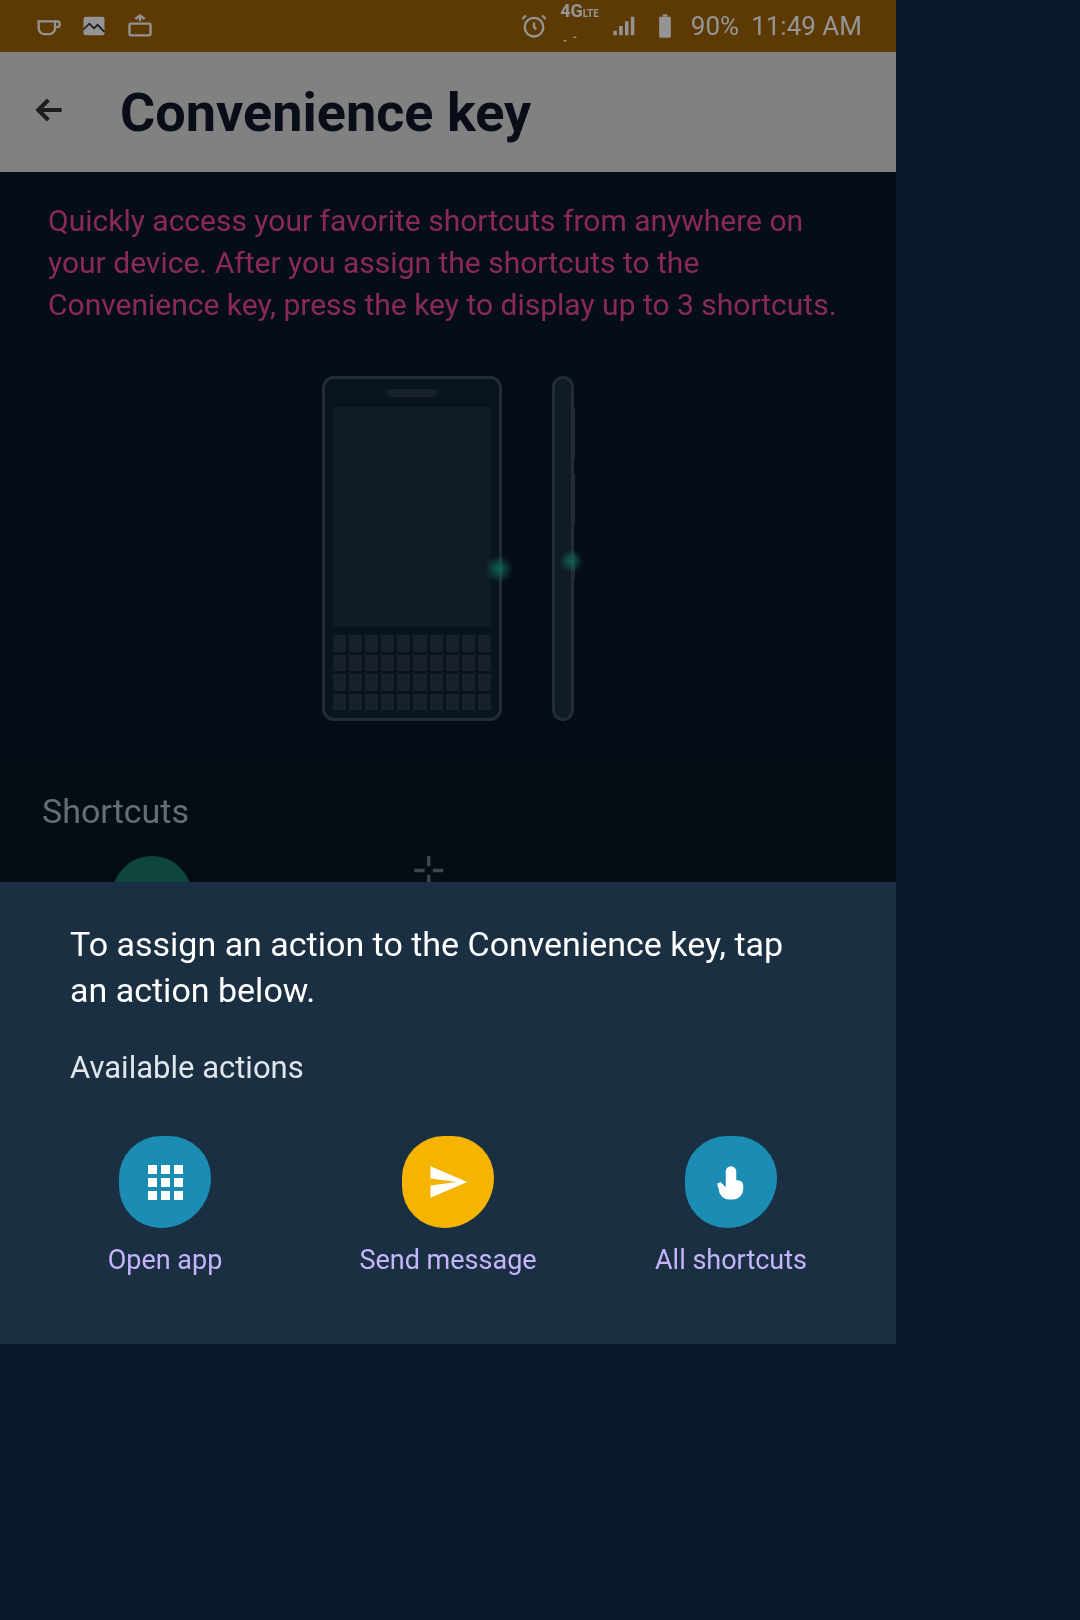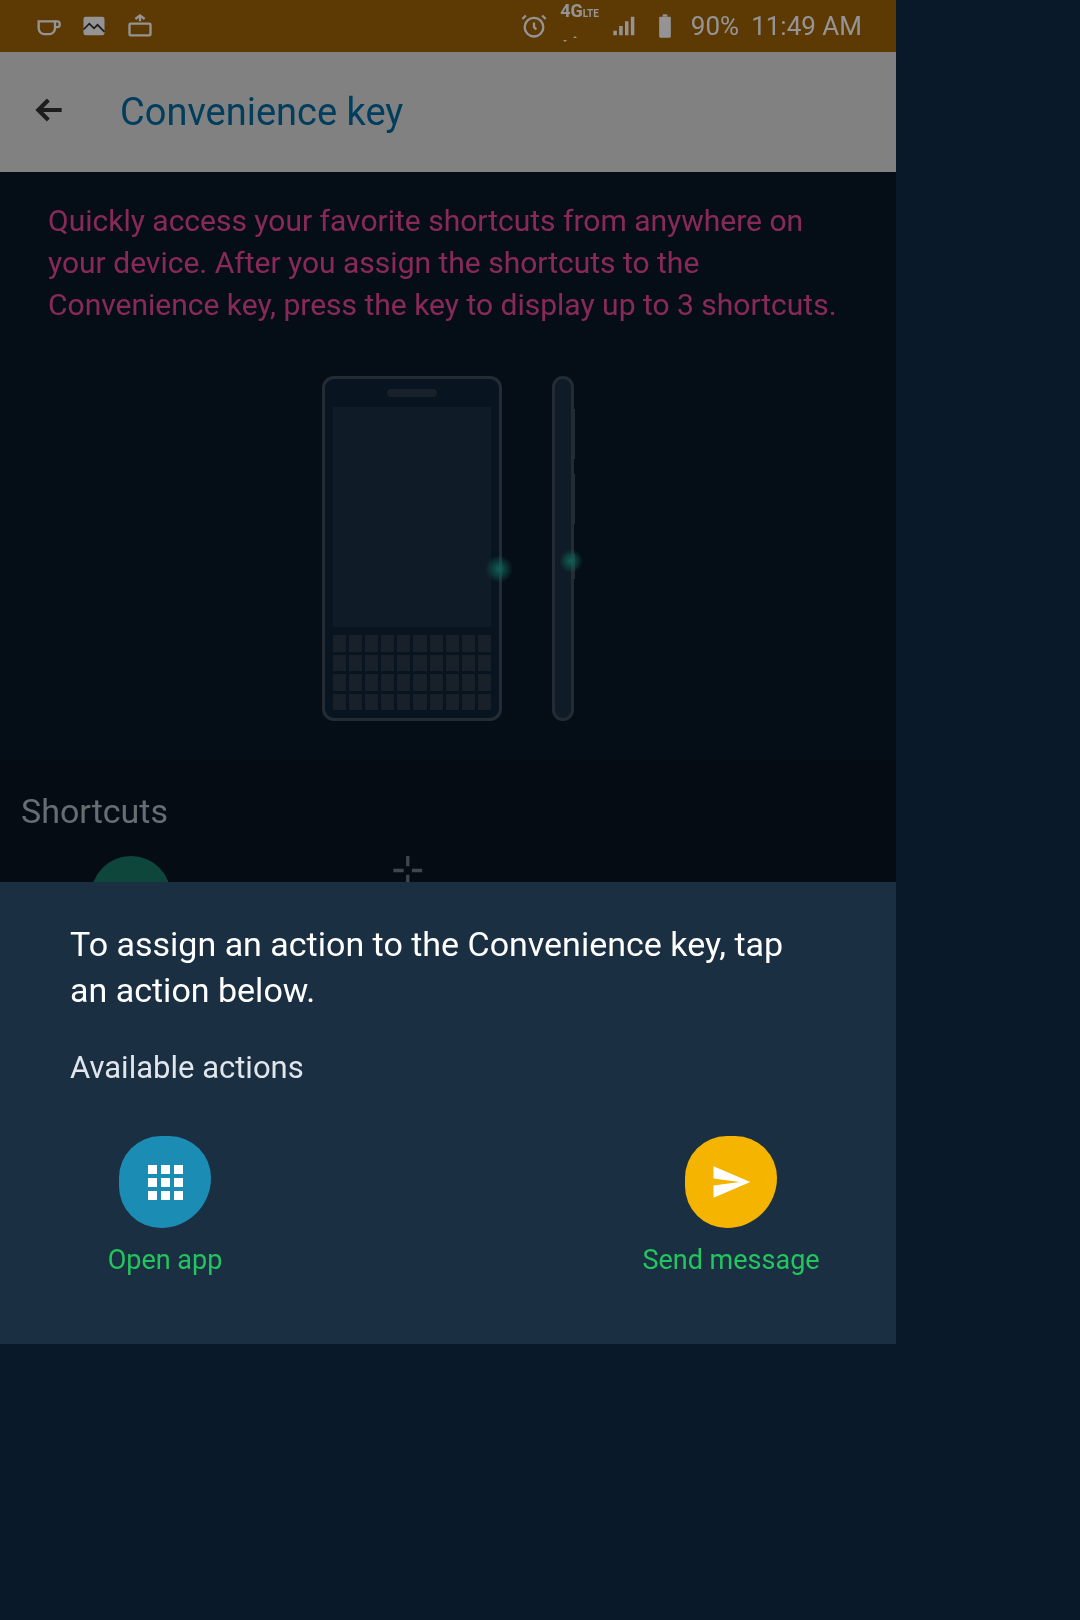--- a/index.html
+++ b/index.html
@@ -59,23 +59,23 @@
       background: #dfdfdf;
       display: flex;
       align-items: center;
       padding: 0 30px;
       gap: 50px;
     }
     .back-btn {
       color: #333;
     }
     .app-title {
-      color: #0369a1;
-      font-size: 38px;
-      font-weight: 400;
+      color: #0f172a;
+      font-size: 54px;
+      font-weight: 700;
     }
     
     
     .main-content {
       background: #0a1929;
       padding: 28px 48px 0 48px;
     }
     .description {
       color: #ec4899;
       font-size: 30px;
@@ -170,21 +170,21 @@
       width: 4px;
       background: #3d4d5a;
     }
     .side-btn-1 { top: 30px; height: 50px; }
     .side-btn-2 { top: 95px; height: 50px; }
     .side-btn-3 { top: 175px; height: 25px; }
     
     
     .shortcuts-section {
       background: #091624;
-      padding: 30px 35px 20px 21px;
+      padding: 30px 35px 20px 42px;
     }
     .shortcuts-title {
       color: #b0bec5;
       font-size: 34px;
     }
     .shortcuts-partial {
       display: flex;
       gap: 220px;
       margin-top: 25px;
       padding-left: 70px;
@@ -258,21 +258,21 @@
     }
     .action-icon svg {
       width: 42px;
       height: 42px;
     }
     .action-icon-blue { background: #1b8db5; }
     .action-icon-green { background: #66862b; }
     .action-icon-yellow { background: #f5b400; }
     .action-icon-blue2 { background: #1b8db5; }
     .action-label {
-      color: #22c55e;
+      color: #c4b5fd;
       font-size: 27px;
       white-space: nowrap;
     }
     
     .grid-icon {
       display: grid;
       grid-template-columns: repeat(3, 9px);
       grid-template-rows: repeat(3, 9px);
       gap: 4px;
     }
@@ -442,14 +442,22 @@
 
     <div class="action-item">
       <div class="action-icon action-icon-yellow">
         <svg viewBox="0 0 24 24" fill="white">
             <path d="M2 21l21-9L2 3v7l15 2-15 2v7z"></path>
           </svg>
       </div>
       <div class="action-label">Send message</div>
     </div>
 
+    <div class="action-item">
+      <div class="action-icon action-icon-blue2">
+        <svg viewBox="0 0 24 24" fill="white">
+            <path d="M9 11V6a3 3 0 016 0v5h1a3 3 0 013 3v2a6 6 0 01-6 6h-2a6 6 0 01-6-6l-1-3 2-1 3 3z"></path>
+          </svg>
+      </div>
+      <div class="action-label">All shortcuts</div>
+    </div>
   </div>
 </div>
 
 </body></html>

